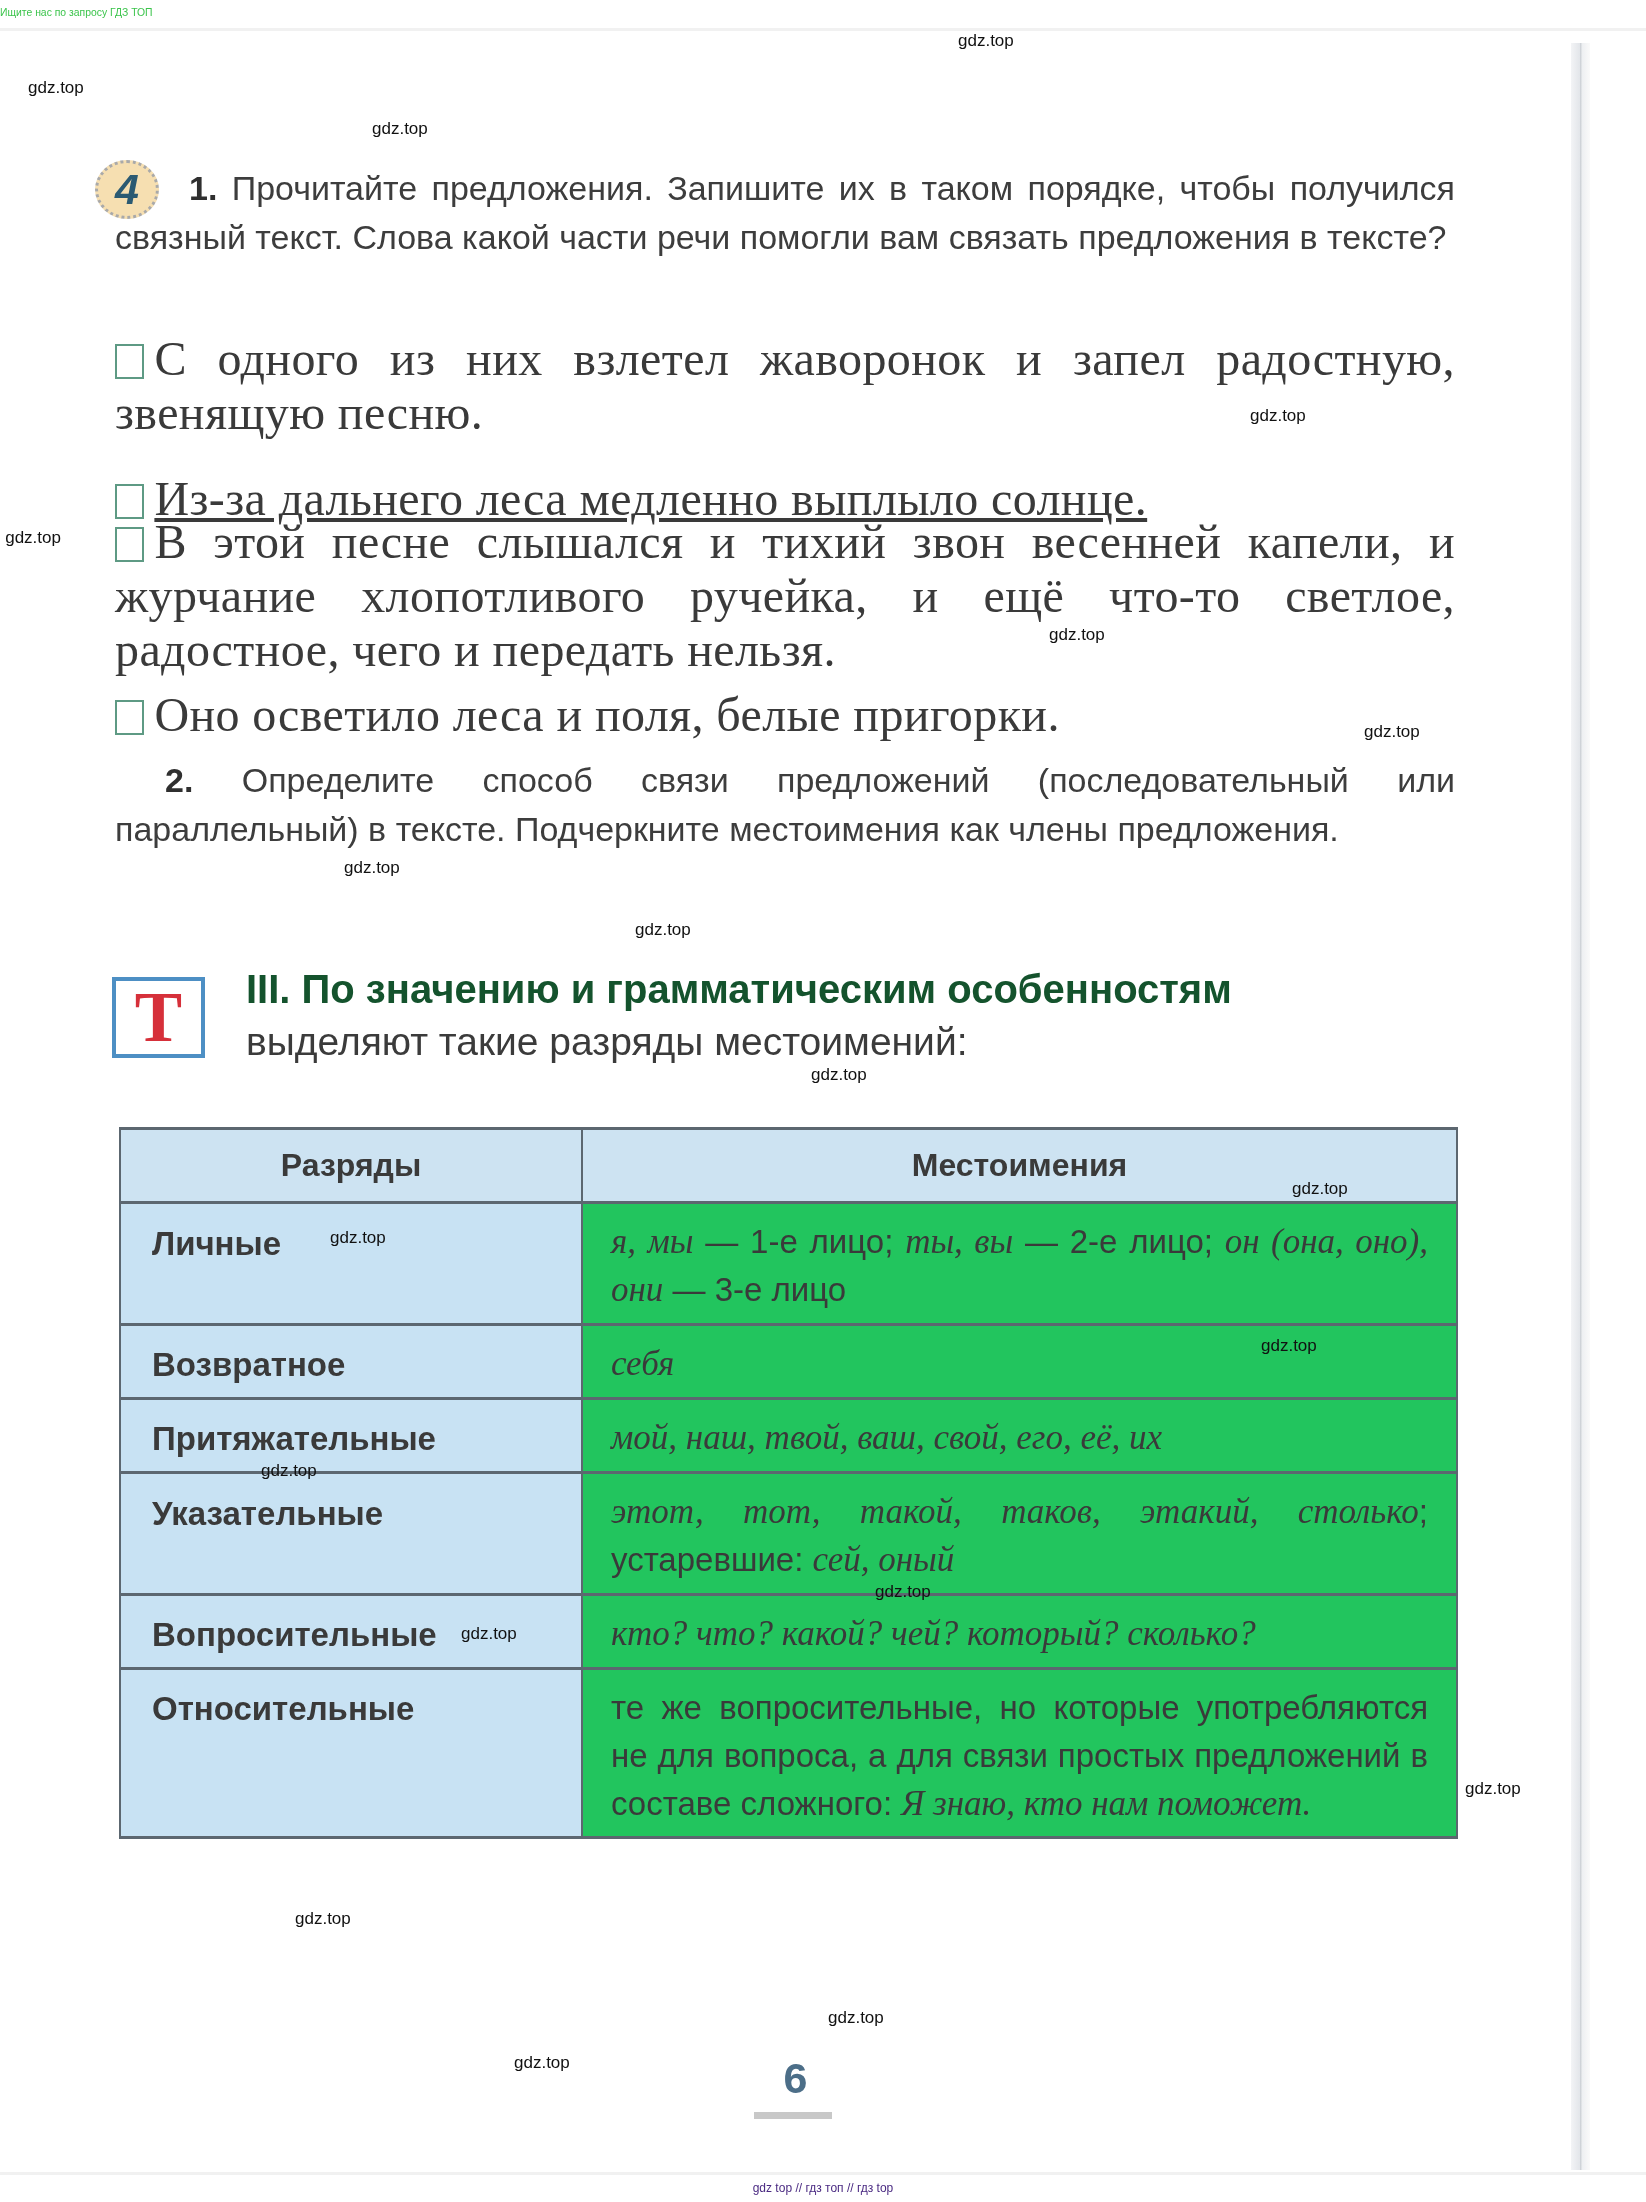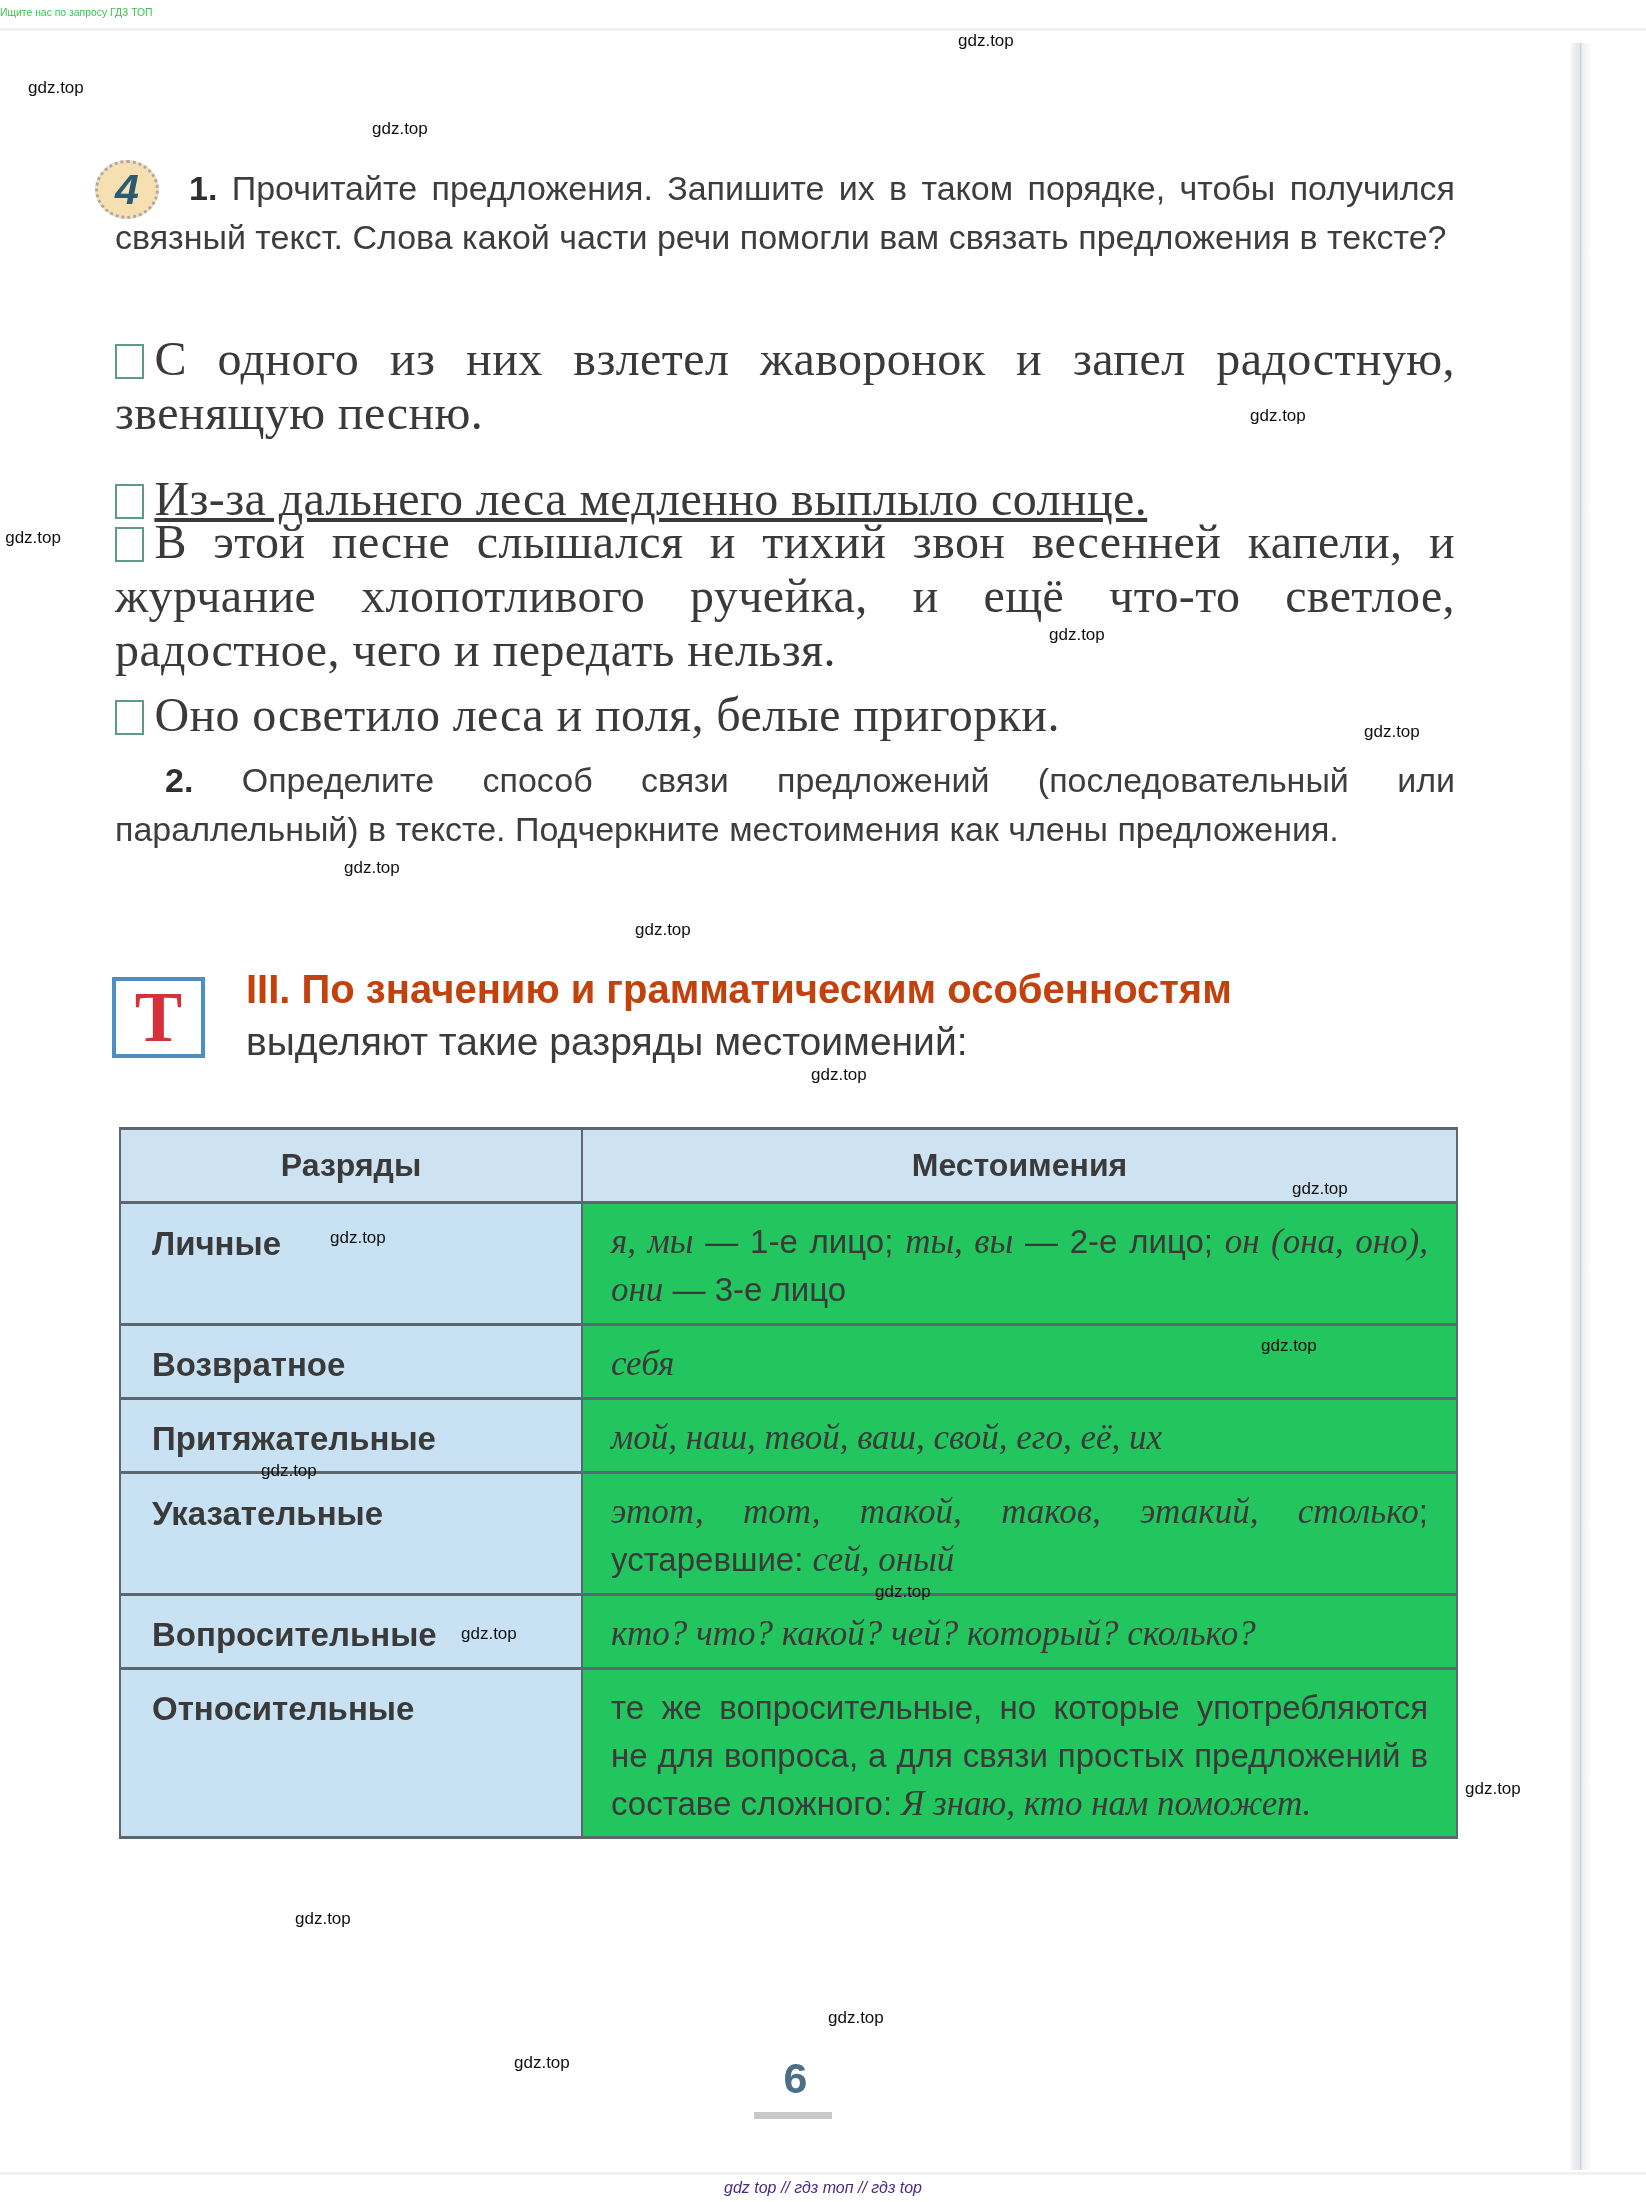--- a/index.html
+++ b/index.html
@@ -1,34 +1,34 @@
 <!DOCTYPE html>
 <html style="font-size:14px"><head>
 <meta charset="utf-8">
 <style>
   html, body { margin:0; padding:0; }
   body { width:1646px; height:2202px; background:#ffffff; position:relative; overflow:hidden; font-family:"Liberation Sans", sans-serif; color:#3a3a3a; }
   .topbar { position:absolute; left:0; top:0; width:1646px; height:28px; background:#fff; border-bottom:3.5px solid #f1f1f1; text-align:left; }
   .topbar span { font-size:10.4px; color:#3bc44b; line-height:26px; font-family:"Liberation Sans", sans-serif; }
   .bottombar { position:absolute; left:0; top:2172px; width:1646px; height:30px; background:#fff; border-top:3.5px solid #f1f1f1; text-align:center; }
-  .bottombar span { font-size:16px; color:#4a2a82; line-height:26px;font-style:italic; }
+  .bottombar span { font-size:12px; color:#4a2a82; line-height:26px; }
   .page { position:absolute; left:8.6px; top:31px; width:1582px; height:2139px; background:#fff; }
   .spine { position:absolute; left:1571px; top:43px; width:19px; height:2127px; background:linear-gradient(to right,#f3f4f6,#e3e6ea 45%,#cfd3d8 50%,#eef0f2 60%,#fafafa); }
   .wm { position:absolute; font-family:"Liberation Sans", sans-serif; font-size:17px; color:#111; white-space:nowrap; }
   .sans { font-family:"Liberation Sans", sans-serif; }
   .task-badge { position:absolute; left:95px; top:160px; width:64px; height:59px; border-radius:50%; background:#f6dfb1; border:3.5px dotted #a9a9a9; box-sizing:border-box; display:flex; align-items:center; justify-content:center; }
   .task-badge span { font-size:43px; font-weight:bold; font-style:italic; color:#2b5a72; font-family:"Liberation Sans", sans-serif; }
   .para { position:absolute; left:115px; width:1340px; font-size:34px; line-height:49px; color:#3d3d3d; text-align:justify; }
   .para b { color:#2f2f2f; }
   .sent { position:absolute; left:115px; width:1340px; font-family:"Liberation Serif", serif; font-size:48px; line-height:54px; color:#3a3a3a; text-align:justify; letter-spacing:0.4px; }
   .cb { display:inline-block; width:29px; height:35px; border:2.6px double #5e9a84; box-sizing:border-box; vertical-align:-3.5px; margin-right:10.4px; background:#fff; }
   .theory-icon { position:absolute; left:112px; top:977px; width:93px; height:81px; background:#4d8fc4; padding:4.3px; box-sizing:border-box; }
   .theory-icon div { width:100%; height:100%; background:#fff; display:flex; align-items:center; justify-content:center; }
   .theory-icon span { font-family:"Liberation Serif", serif; font-size:71px; font-weight:bold; color:#d6303a; line-height:1; }
-  .th-title { position:absolute; left:246px; top:967px; font-size:40px; font-weight:bold; color:#c2410c; white-space:nowrap; }
+  .th-title { position:absolute; left:246px; top:967px; font-size:40px; font-weight:bold; color:#14532d; white-space:nowrap; }
   .th-sub { position:absolute; left:246px; top:1020px; font-size:39px; color:#3b3b3b; white-space:nowrap; }
   table.pron { position:absolute; left:119px; top:1127px; width:1339px; border-collapse:collapse; }
   table.pron td, table.pron th { border-top:3.5px solid #5c6770; border-bottom:3.5px solid #5c6770; vertical-align:top; }
   table.pron tr td:first-child, table.pron tr th:first-child { border-left:2.6px solid #5c6770; border-right:2.6px solid #5c6770; width:415px; background:#c8e2f3; }
   table.pron tr td:last-child, table.pron tr th:last-child { border-right:2.6px solid #5c6770; background:#22c55e; }
   table.pron th { height:69px; font-size:32px; font-weight:bold; color:#3a3a3a; background:#cde3f2 !important; vertical-align:middle;margin-top:25px; }
   table.pron td.cat { font-size:33px; font-weight:bold; color:#3a3a3a; padding:15.6px 14px 8.6px 31px; line-height:47px; }
   table.pron td.ex { font-size:33px; color:#3a3a3a; padding:14px 28px 8.6px 28px; line-height:48px; text-align:justify; }
   .it { font-family:"Liberation Serif", serif; font-style:italic; font-size:35px; }
   .pagenum { position:absolute; left:761px; top:2054px; width:69px; text-align:center; font-size:43px; font-weight:bold; color:#4c6e88; }

